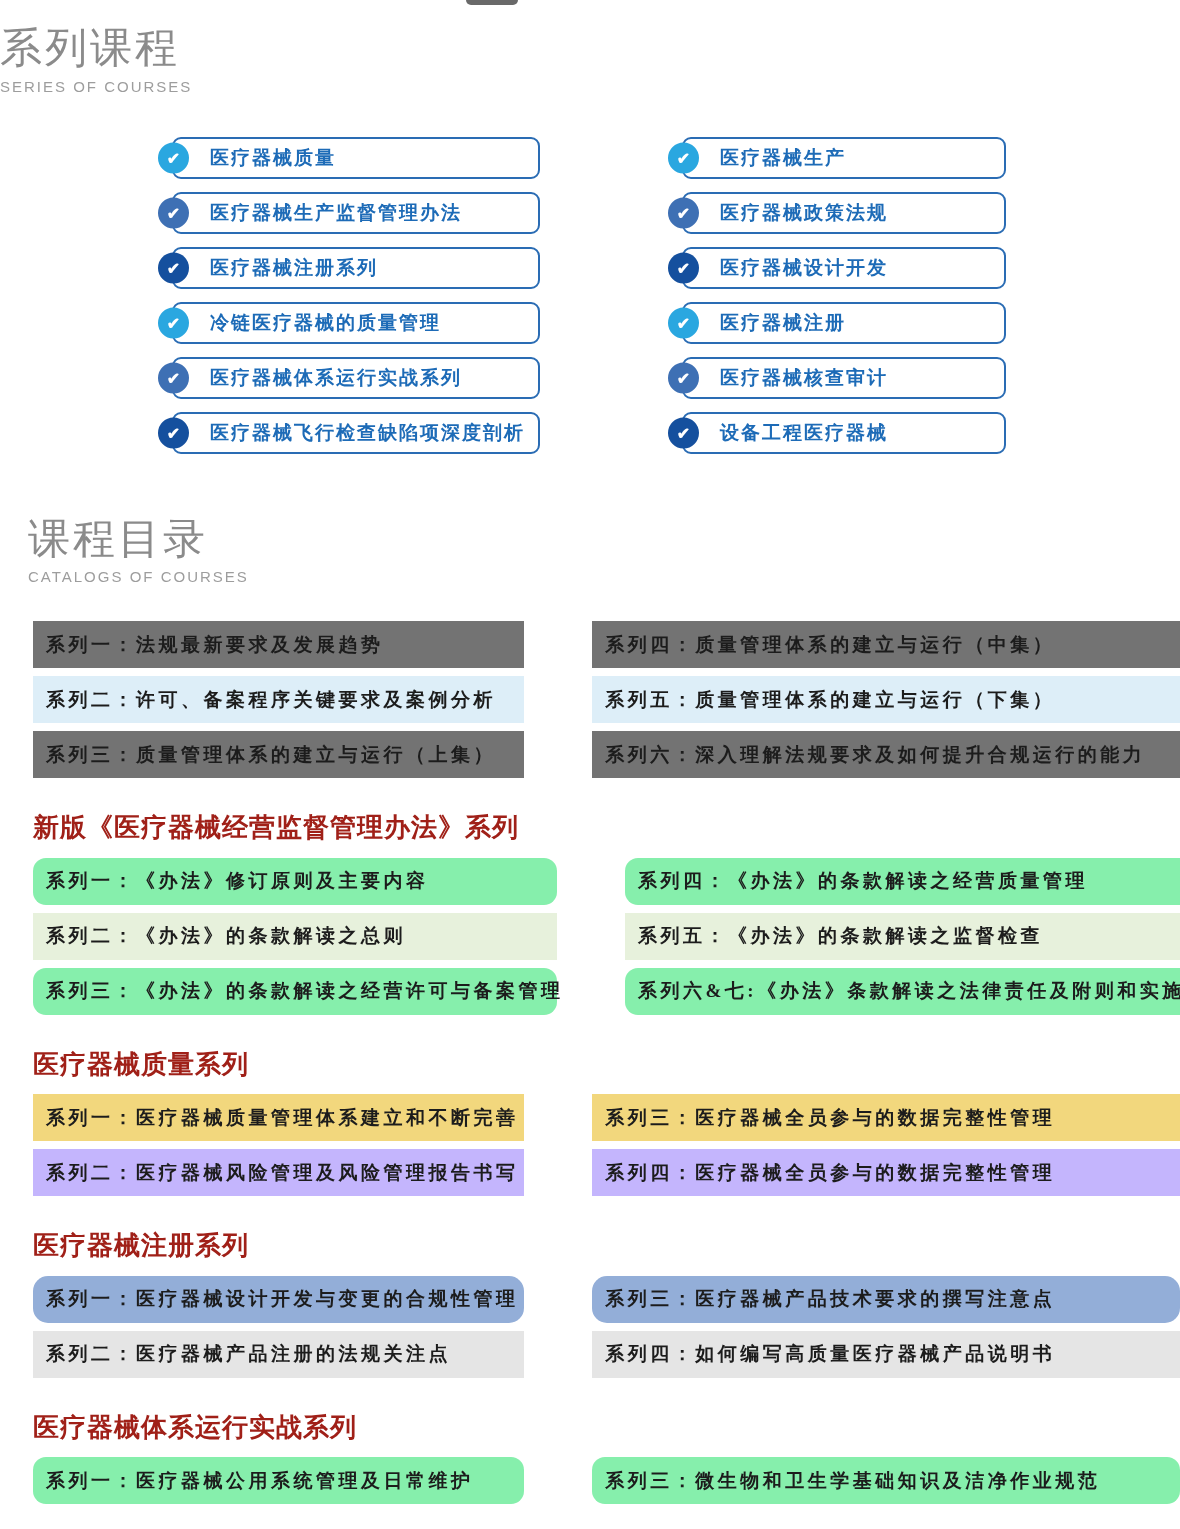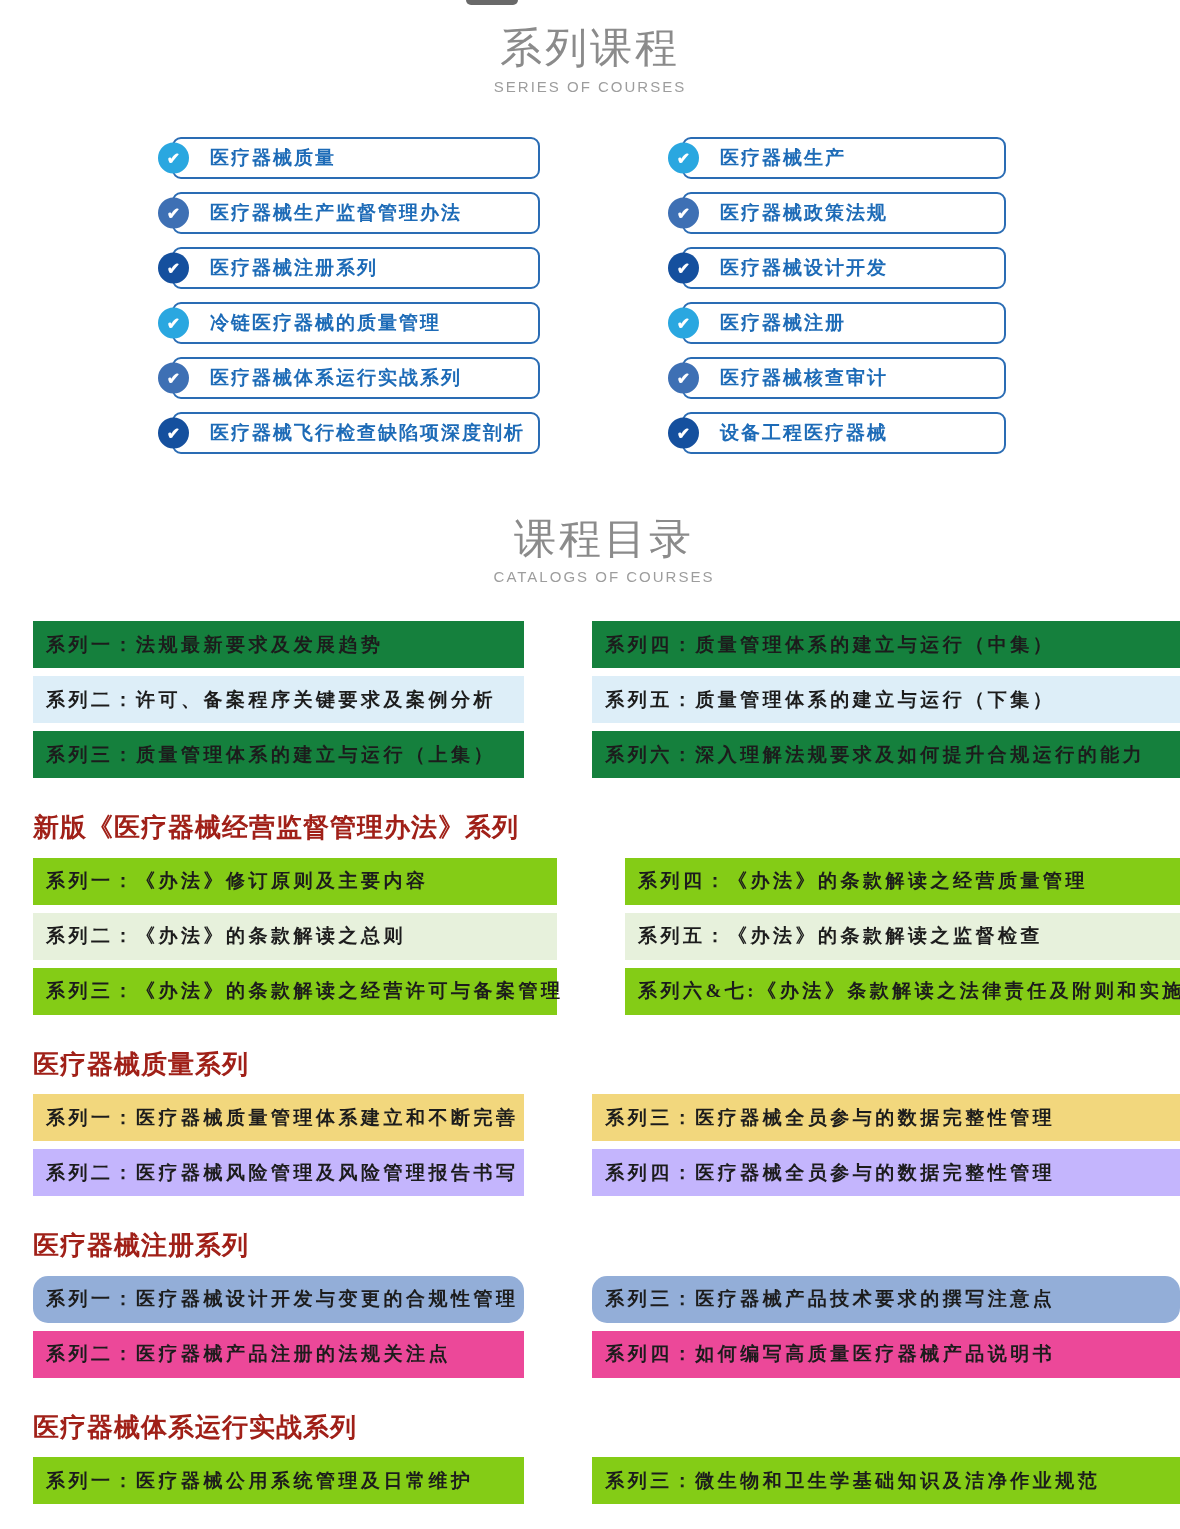--- a/index.html
+++ b/index.html
@@ -16,21 +16,21 @@
   .top-fragment {
     position: absolute;
     left: 466px; top: 0;
     width: 52px; height: 5px;
     background: #4f4f4f;
     border-radius: 0 0 5px 5px;
     opacity: .85;
   }
 
   
-  .big-header { text-align: center; }
+  .big-header { }
   .big-header.series { padding-top: 22px; }
   .big-header.catalog { margin-top: 46px; padding-left: 28px; }
   .big-title {
     font-size: 42px;
     font-weight: 400;
     color: #8b8b8b;
     letter-spacing: 3px;
     line-height: 1.25;
   }
   .big-subtitle {
@@ -110,28 +110,28 @@
     align-items: center;
     padding-left: 13px;
     font-family: "Liberation Serif", "DejaVu Serif", serif;
     font-size: 19px;
     font-weight: bold;
     letter-spacing: 3.5px;
     color: #1c1c1c;
     white-space: nowrap;
   }
   
-  .theme-blue  .cat-row.dark  { background: #15803d; }
+  .theme-blue  .cat-row.dark  { background: #737373; }
   .theme-blue  .cat-row.light { background: #ddeef8; }
-  .theme-green .cat-row.dark  { background: #84cc16; }
+  .theme-green .cat-row.dark  { background: #86efac; border-radius: 13px; }
   .theme-green .cat-row.light { background: #e7f1dc; }
   .theme-yellow .cat-row.dark  { background: #f2d77d; }
   .theme-yellow .cat-row.light { background: #c4b5fd; }
   .theme-periwinkle .cat-row.dark  { background: #93aed8; border-radius: 15px; }
-  .theme-periwinkle .cat-row.light { background: #ec4899; }
+  .theme-periwinkle .cat-row.light { background: #e5e5e5; }
 </style>
 </head>
 <body>
 
 <div class="top-fragment"></div>
 
 <div class="big-header series">
   <div class="big-title">系列课程</div>
   <div class="big-subtitle">SERIES OF COURSES</div>
 </div>

